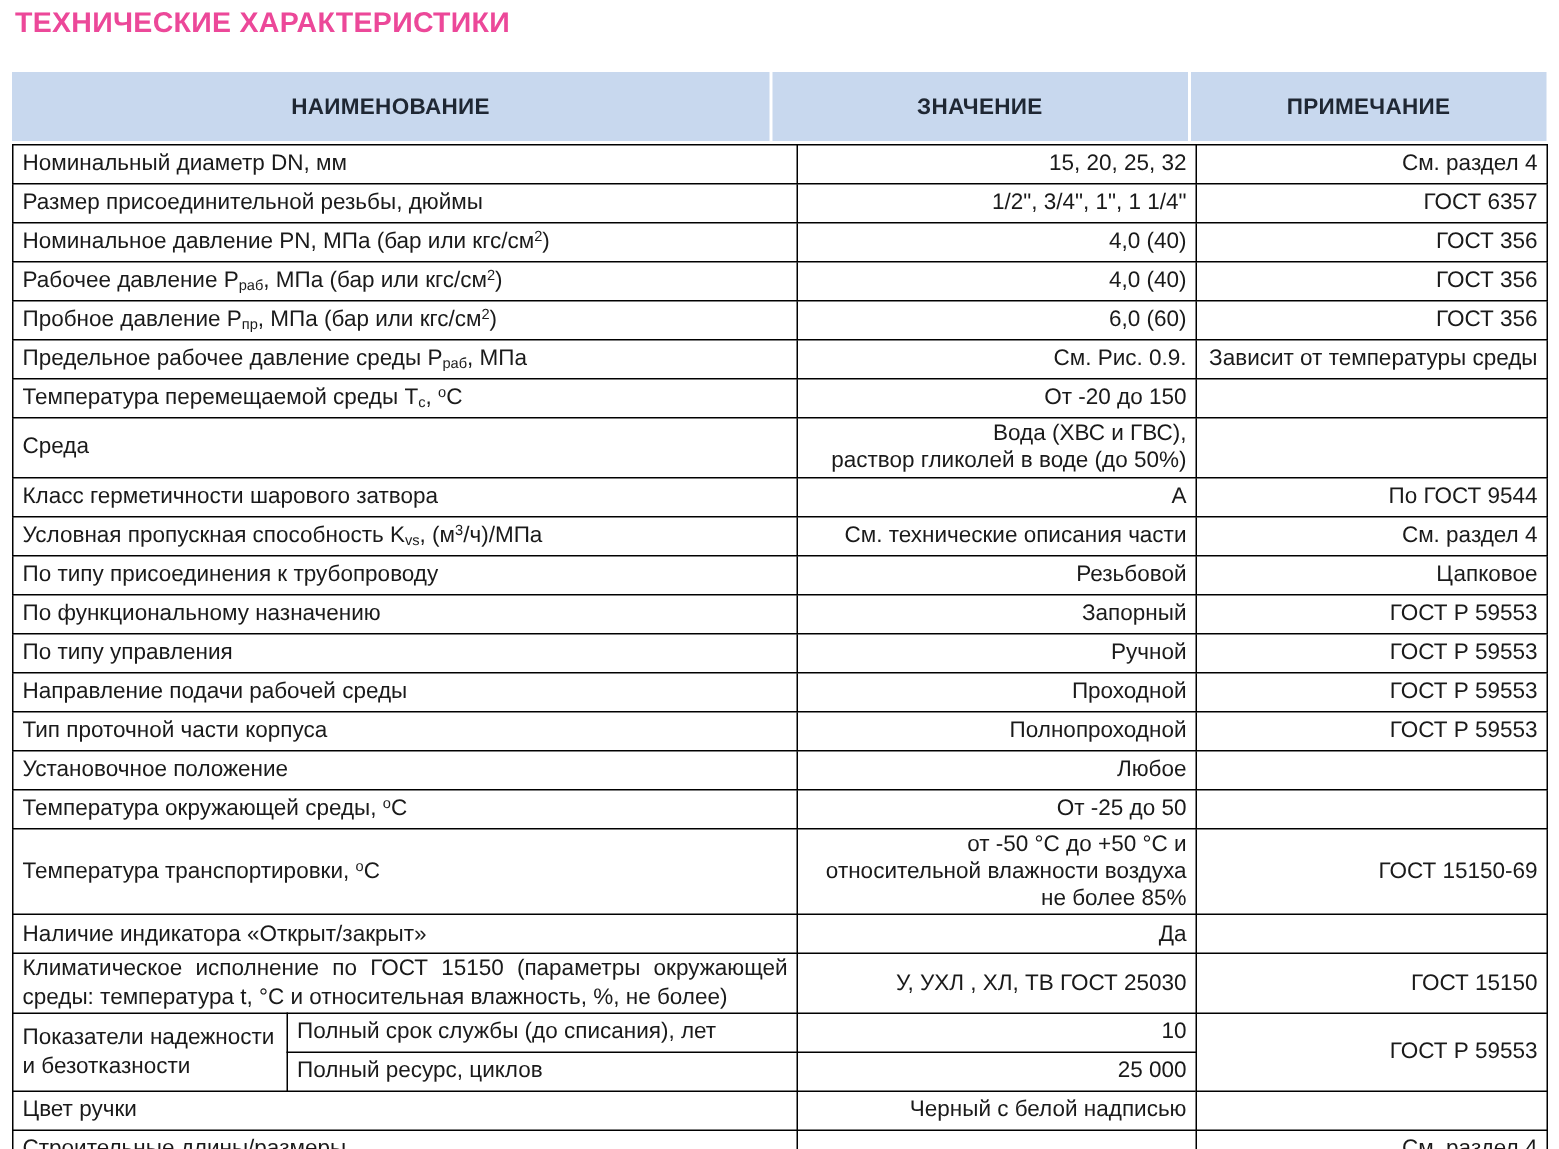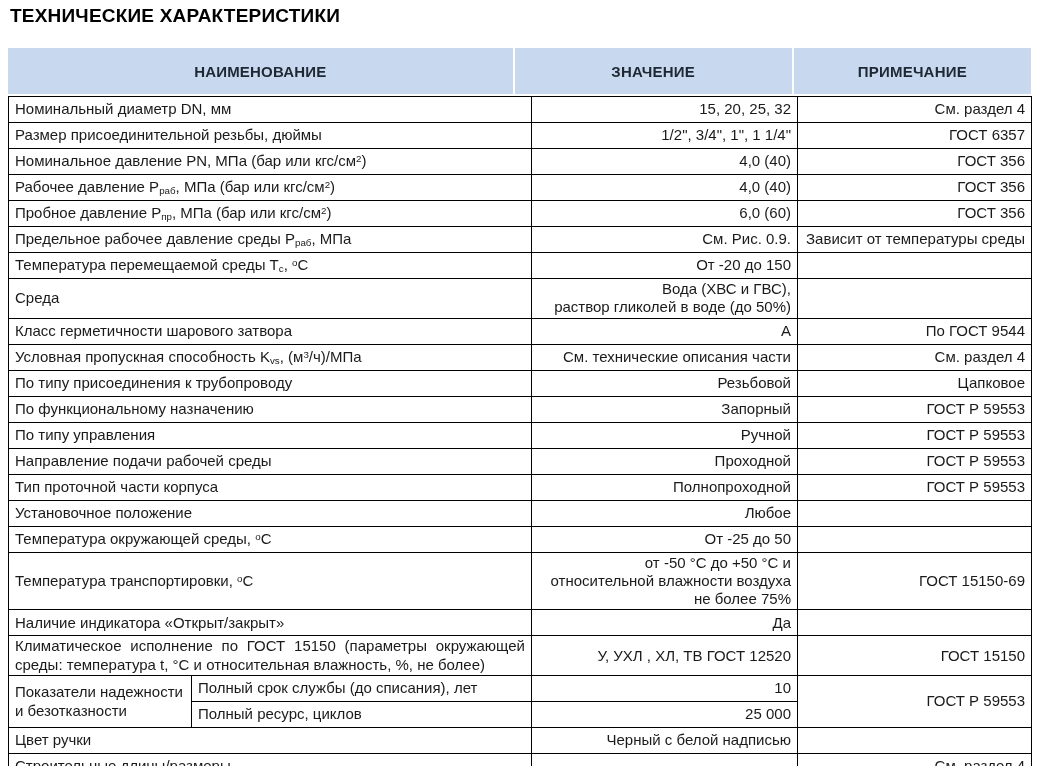--- a/index.html
+++ b/index.html
@@ -7,21 +7,21 @@
     width: 1039px; height: 766px;
     background: #ffffff;
     font-family: "Liberation Sans", sans-serif;
     color: #1a1a1a;
     overflow: hidden;
   }
   .page { width: 1039px; padding: 0 8px; }
   .title {
     font-size: 19px;
     font-weight: bold;
-    color: #000000;
+    color: #ec4899;
     letter-spacing: 0.2px;
     padding: 5px 0 0 2px;
   }
   
   .thead {
     margin-top: 21px;
     display: flex;
     gap: 2px;
     background: #ffffff;
     height: 46px;
@@ -167,31 +167,31 @@
         <td class="val">Любое</td>
         <td class="note"></td>
       </tr>
       <tr>
         <td colspan="2" class="name">Температура окружающей среды, <sup>о</sup>С</td>
         <td class="val">От -25 до 50</td>
         <td class="note"></td>
       </tr>
       <tr>
         <td colspan="2" class="name">Температура транспортировки, <sup>о</sup>С</td>
-        <td class="val">от -50 °С до +50 °С и относительной влажности воздуха не более 75%</td>
+        <td class="val">от -50 °С до +50 °С и относительной влажности воздуха не более 85%</td>
         <td class="note">ГОСТ 15150-69</td>
       </tr>
       <tr>
         <td colspan="2" class="name">Наличие индикатора «Открыт/закрыт»</td>
         <td class="val">Да</td>
         <td class="note"></td>
       </tr>
       <tr>
         <td colspan="2" class="name justify">Климатическое исполнение по ГОСТ 15150 (параметры окружающей среды: температура t, °С и относительная влажность, %, не более)</td>
-        <td class="val">У, УХЛ , ХЛ, ТВ ГОСТ 12520</td>
+        <td class="val">У, УХЛ , ХЛ, ТВ ГОСТ 25030</td>
         <td class="note">ГОСТ 15150</td>
       </tr>
       <tr>
         <td rowspan="2" class="name">Показатели надежности и безотказности</td>
         <td class="name">Полный срок службы (до списания), лет</td>
         <td class="val">10</td>
         <td rowspan="2" class="note">ГОСТ Р 59553</td>
       </tr>
       <tr>
         <td class="name">Полный ресурс, циклов</td>

